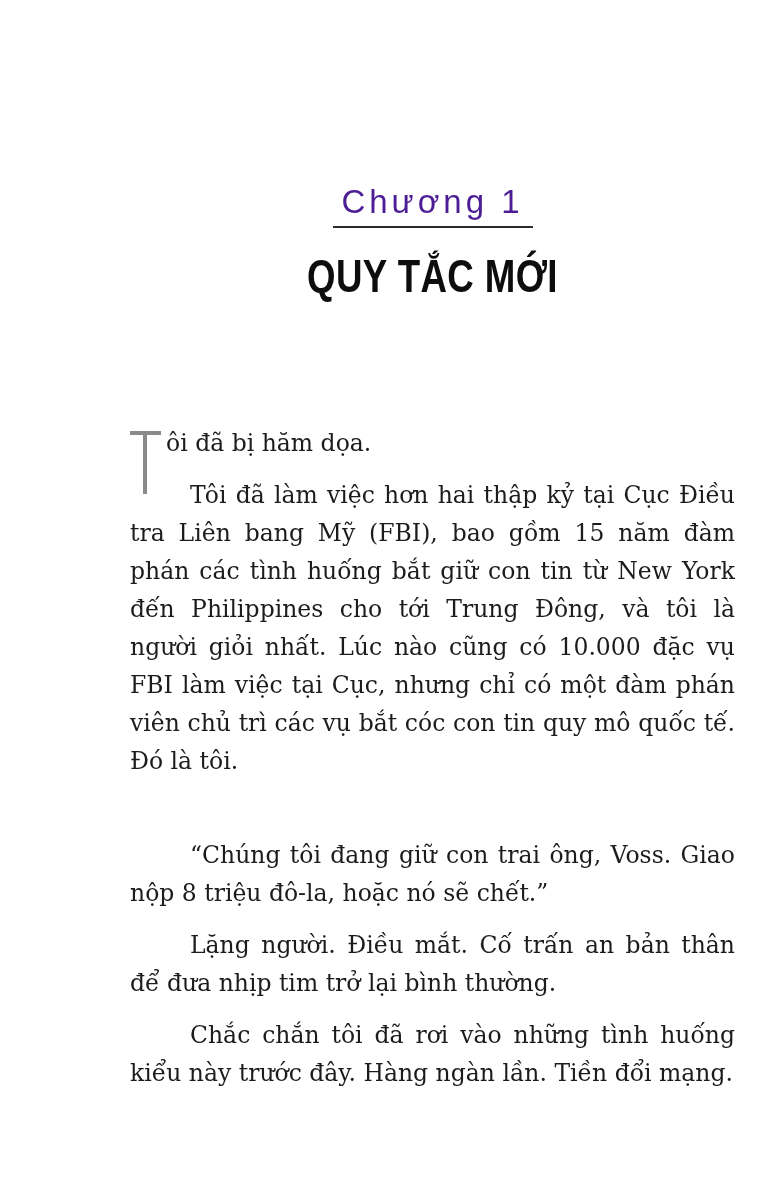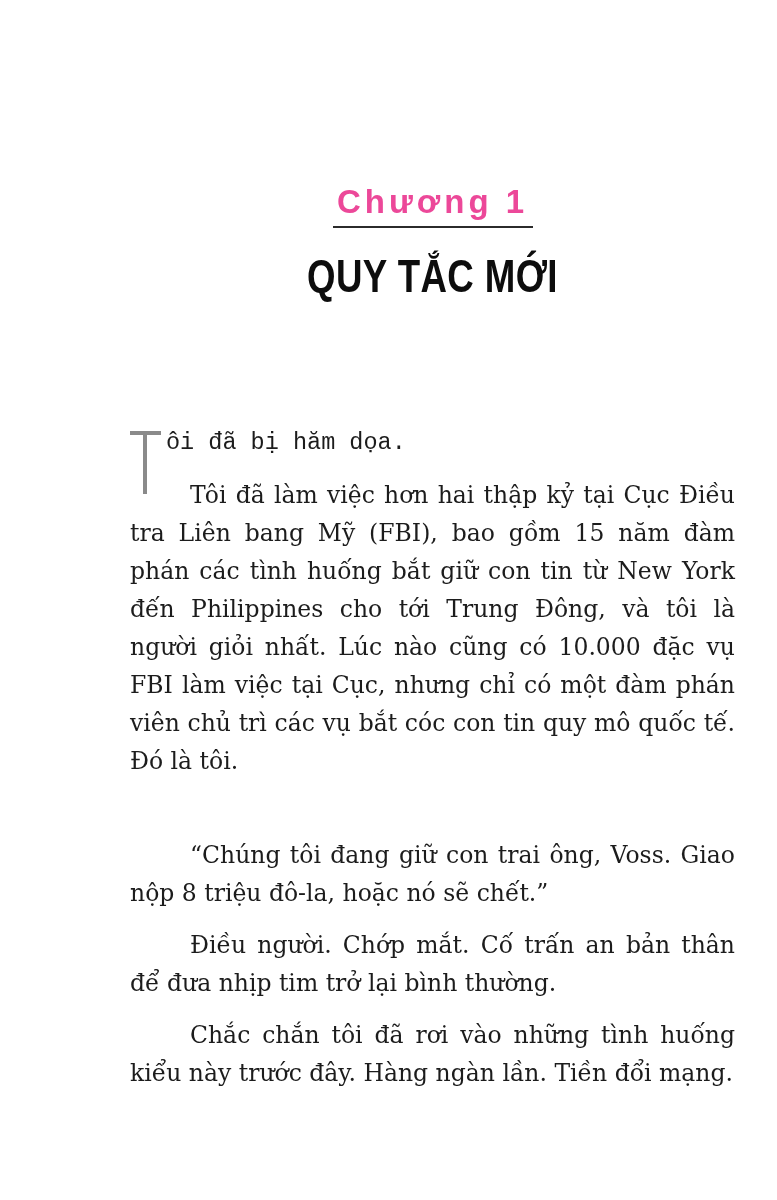--- a/index.html
+++ b/index.html
@@ -20,25 +20,25 @@
   
   .chapter-header {
     position: absolute;
     left: 130px;
     top: 184px;
     width: 605px;
     text-align: center;
   }
   .chapter-label {
     font-family: "Liberation Sans", sans-serif;
-    font-weight: 700;
+    font-weight: 400;
     font-size: 33px;
     line-height: 36px;
     letter-spacing: 4px;
-    color: #ec4899;
+    color: #4c1d95;
   }
   .chapter-rule {
     width: 200px;
     height: 2px;
     background: #2b2b2b;
     margin: 6px auto 0;
   }
   .chapter-title {
     margin: 26px 0 0;
     font-family: "Liberation Sans", sans-serif;
@@ -69,21 +69,20 @@
     text-indent: 60px;
   }
   .para.section-break {
     margin-top: 56px;
   }
 
   
   .para.dropcap-line {
     position: relative;
     text-indent: 36px;
-    font-family: Liberation Mono, monospace;
   }
   .dropcap {
     position: absolute;
     left: 0;
     top: 0;
     width: 32px;
     height: 68px;
     text-indent: 0;
   }
   .dropcap .bar {
@@ -130,19 +129,19 @@
         <span class="stem"></span>
         <span class="sr">T</span>
       </span><span>ôi đã bị hăm dọa.</span>
     </p>
 
     <p class="para indent">Tôi đã làm việc hơn hai thập kỷ tại Cục Điều tra Liên bang Mỹ (FBI), bao gồm 15 năm đàm phán các tình huống bắt giữ con tin từ New York đến Philippines cho tới Trung Đông, và tôi là người giỏi nhất. Lúc nào cũng có 10.000 đặc vụ FBI làm việc tại Cục, nhưng chỉ có một đàm phán viên chủ trì các vụ bắt cóc con tin quy mô quốc tế. Đó là tôi.</p>
 
 
     <p class="para indent section-break">“Chúng tôi đang giữ con trai ông, Voss. Giao nộp 8 triệu đô-la, hoặc nó sẽ chết.”</p>
 
-    <p class="para indent">Điều người. Chớp mắt. Cố trấn an bản thân để đưa nhịp tim trở lại bình thường.</p>
+    <p class="para indent">Lặng người. Điều mắt. Cố trấn an bản thân để đưa nhịp tim trở lại bình thường.</p>
 
     <p class="para indent">Chắc chắn tôi đã rơi vào những tình huống kiểu này trước đây. Hàng ngàn lần. Tiền đổi mạng.</p>
 
   </main>
 
 </div>
 
 </body></html>

